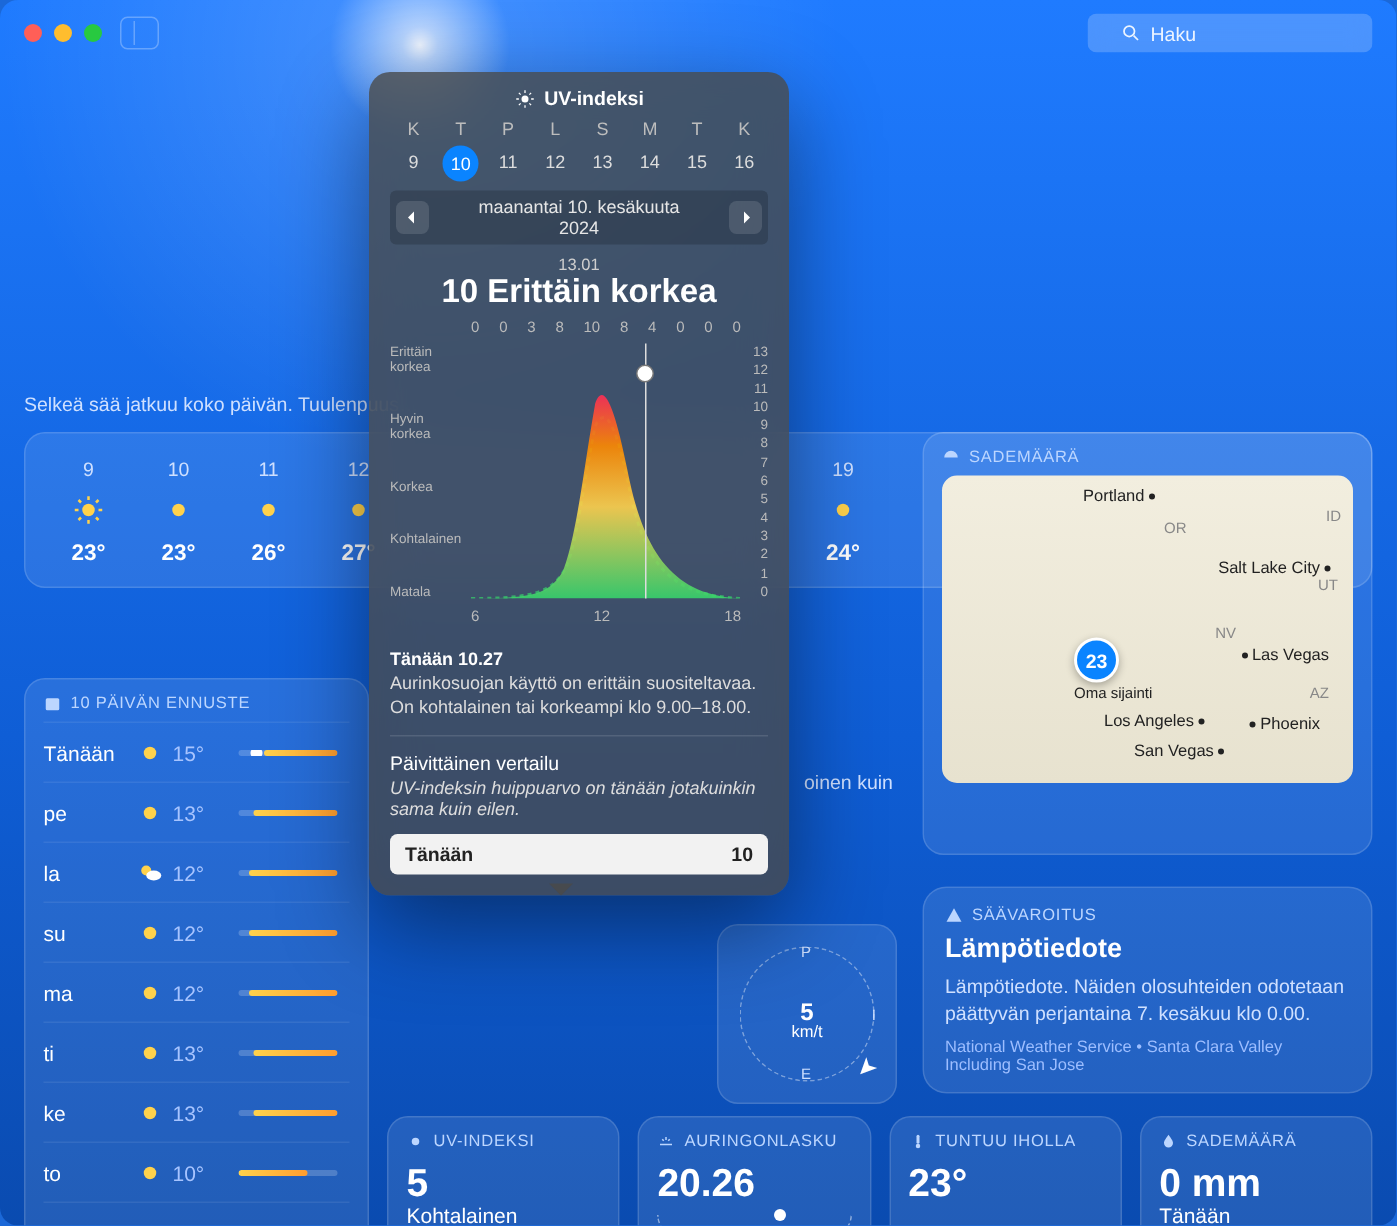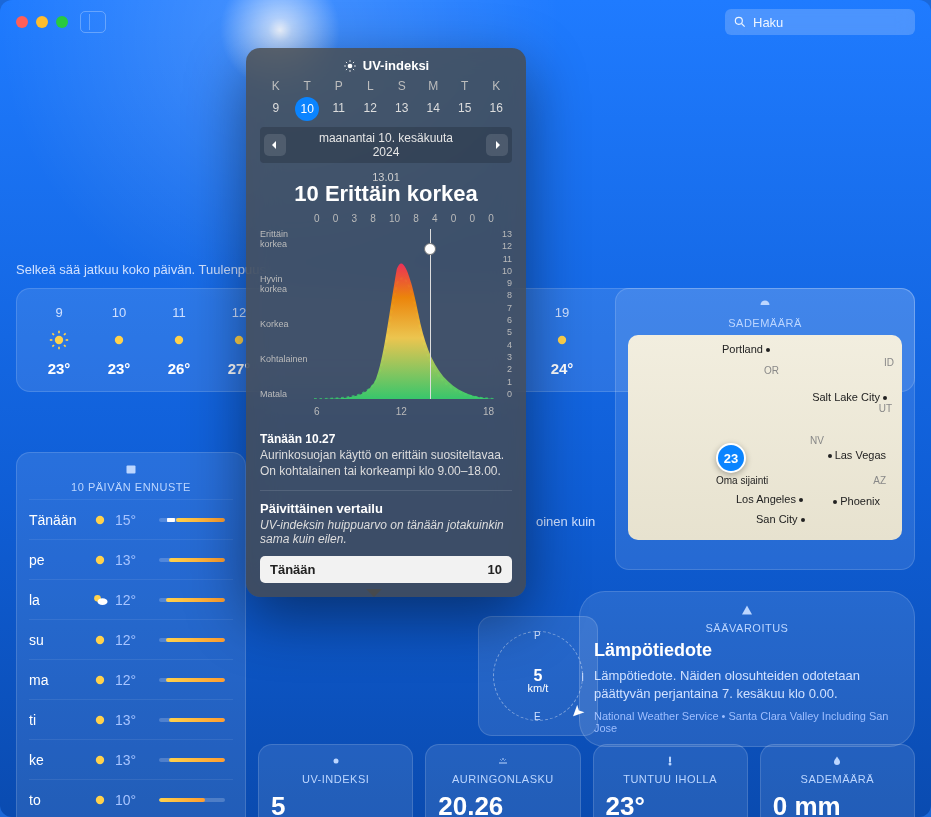--- a/index.html
+++ b/index.html
@@ -29,60 +29,60 @@
   }
   
   .titlebar{position:absolute;top:0;left:0;right:0;height:44px;display:flex;align-items:center;padding:0 16px;gap:12px;}
   .traffic{display:flex;gap:8px;}
   .dot{width:12px;height:12px;border-radius:50%;}
   .dot.red{background:#ff5f57;}
   .dot.yellow{background:#ffbd2e;}
   .dot.green{background:#28c940;}
   .tb-icon{width:26px;height:22px;border:1px solid rgba(255,255,255,.4);border-radius:5px;position:relative;opacity:.7;}
   .tb-icon::before{content:"";position:absolute;left:8px;top:2px;bottom:2px;width:1px;background:rgba(255,255,255,.4);}
-  .search{margin-left:auto;width:190px;height:26px;background:rgba(255,255,255,.2);border-radius:6px;display:flex;align-items:center;padding:0 8px;backdrop-filter:blur(8px);}
+  .search{margin-left:auto;width:190px;height:26px;background:rgba(255,255,255,.2);border-radius:6px;display:flex;align-items:center;padding:0 22px;backdrop-filter:blur(8px);}
   .search svg{width:14px;height:14px;fill:none;stroke:#fff;stroke-width:2;opacity:.9;}
   .search span{color:#fff;opacity:.9;font-size:13px;margin-left:6px;}
 
   .content{position:absolute;inset:44px 0 0 0;color:var(--txt);padding:0 16px;}
 
   
   .summary{position:absolute;left:16px;top:218px;font-size:13px;color:var(--muted);}
 
   
   .hourly{position:absolute;top:244px; left:16px; right:16px;background:var(--panel);border:1px solid var(--panel-border);border-radius:14px;padding:16px 12px 14px;display:flex;}
   .hour{flex:0 0 60px;display:flex;flex-direction:column;align-items:center;gap:10px;}
   .hour .h{font-size:13px;color:var(--muted);}
   .hour .t{font-size:15px;font-weight:600;}
   .sunico{width:20px;height:20px;}
 
   
   .ten{position:absolute;left:16px;top:408px;width:230px;background:var(--panel);border:1px solid var(--panel-border);border-radius:14px;padding:10px 12px 4px;}
-  .panel-hdr{display:flex;align-items:center;gap:6px;font-size:11px;color:#bcd6ff;letter-spacing:.5px;margin-bottom:6px;flex-direction:column;}
+  .panel-hdr{display:flex;align-items:center;gap:6px;font-size:11px;color:#bcd6ff;letter-spacing:.5px;margin-bottom:6px;}
   .panel-hdr svg{width:12px;height:12px;fill:#bcd6ff;}
   .day{display:flex;align-items:center;height:40px;border-top:1px solid rgba(255,255,255,.08);}
   .day:first-of-type{border-top:none;}
   .day .n{width:56px;font-size:14px;}
   .day .i{width:30px;display:flex;justify-content:center;}
   .day .lo{width:36px;font-size:14px;color:#a7c4ff;}
   .day .bar{flex:1;height:4px;border-radius:2px;background:rgba(255,255,255,.2);margin:0 8px;position:relative;overflow:hidden;}
   .day .bar .fill{position:absolute;inset:0;background:linear-gradient(90deg,#ffd24c,#ff9d2f);border-radius:2px;}
   .day .bar.dot::after{content:"";position:absolute;left:8px;top:-2px;width:8px;height:8px;border-radius:50%;background:#fff;}
 
   
   .prec{position:absolute;right:16px;top:244px;width:300px;height:282px;background:var(--panel);border:1px solid var(--panel-border);border-radius:14px;padding:10px 12px;}
   .map{position:relative;height:205px;border-radius:10px;background:linear-gradient(180deg,#f2eedf 0%, #e7e2cf 100%);overflow:hidden;margin-top:4px;}
   .state{position:absolute;font-size:10px;color:#888;}
   .city{position:absolute;font-size:11px;color:#222;white-space:nowrap;}
   .city .pt{display:inline-block;width:4px;height:4px;border-radius:50%;background:#222;vertical-align:middle;margin:0 3px;}
   .me{position:absolute;left:88px;top:108px;text-align:center;}
   .me .pin{width:30px;height:30px;border-radius:50%;background:#0a84ff;color:#fff;font-weight:700;font-size:13px;display:flex;align-items:center;justify-content:center;border:2px solid #fff;box-shadow:0 2px 6px rgba(0,0,0,.3);}
   .me .lbl{font-size:10px;color:#222;margin-top:2px;}
 
-  .alert{position:absolute;right:16px;top:547px;width:336px;background:var(--panel);border:1px solid var(--panel-border);border-radius:26px;padding:12px 14px;}
+  .alert{position:absolute;right:16px;top:547px;width:300px;background:var(--panel);border:1px solid var(--panel-border);border-radius:16px;padding:12px 14px;}
   .alert h3{margin:4px 0 6px;font-size:18px;}
   .alert p{margin:0 0 8px;font-size:13px;color:#cfe0ff;line-height:1.35;}
   .alert .src{font-size:11px;color:#9dbeff;}
 
   
   .widgets{position:absolute;left:258px;right:16px;top:700px;display:flex;gap:12px;}
   .wid{flex:1;background:var(--panel);border:1px solid var(--panel-border);border-radius:14px;padding:10px 12px 8px;min-width:140px;height:98px;overflow:hidden;}
   .wid .big{font-size:26px;font-weight:600;margin-top:0px;}
   .wid .sub{font-size:14px;margin-top:-2px;}
   .arc{width:100%;height:28px;border-bottom-left-radius:120px 56px;border-bottom-right-radius:120px 56px;border:1px dashed rgba(255,255,255,.5);border-top:none;margin-top:6px;position:relative;}
@@ -108,21 +108,21 @@
   .chart{position:absolute;left:54px;right:18px;top:16px;bottom:24px;}
   .ylabels{position:absolute;left:0;top:16px;bottom:24px;width:52px;display:flex;flex-direction:column;justify-content:space-between;font-size:9px;color:#bbb;text-align:left;}
   .ynum{position:absolute;right:0;top:16px;bottom:24px;width:14px;display:flex;flex-direction:column;justify-content:space-between;font-size:9px;color:#bbb;text-align:right;}
   .xlab{position:absolute;left:54px;right:18px;bottom:6px;display:flex;justify-content:space-between;font-size:10px;color:#bbb;}
   .chart svg{width:100%;height:100%;}
   .peak{position:absolute;left:calc(54px + 46%);top:36px;width:12px;height:12px;border-radius:50%;background:#fff;border:1.5px solid #777;transform:translate(-6px,-6px);}
   .vline{position:absolute;left:calc(54px + 46%);top:16px;bottom:24px;width:1px;background:#ddd;}
   .para{font-size:12px;color:#ddd;line-height:1.35;margin-top:8px;}
   .para b{color:#fff;}
   hr{border:none;border-top:1px solid rgba(255,255,255,.12);margin:10px 0;}
-  .cmp-t{font-size:13px;font-weight:700;}
+  .cmp-t{font-size:13px;font-weight:400;}
   .cmp-s{font-size:12px;color:#ddd;margin-top:2px;font-style:italic;}
   .cmp-row{display:flex;align-items:center;margin-top:10px;background:#f2f2f2;color:#222;border-radius:5px;padding:6px 10px;font-size:13px;font-weight:600;}
   .cmp-row span:first-child{flex:1;}
 
   
   .compass{position:absolute;left:478px;top:572px;width:120px;height:120px;background:var(--panel);border:1px solid var(--panel-border);border-radius:14px;display:flex;align-items:center;justify-content:center;}
   .cmp{width:90px;height:90px;border-radius:50%;border:1px dashed rgba(255,255,255,.4);position:relative;}
   .cmp .c{position:absolute;inset:0;display:flex;align-items:center;justify-content:center;font-size:16px;font-weight:700;}
   .cmp .u{position:absolute;inset:0;display:flex;align-items:flex-end;justify-content:center;font-size:11px;padding-bottom:26px;}
   .cmp .card{position:absolute;font-size:10px;color:#cfe0ff;}
@@ -323,30 +323,30 @@
     <div class="txtbesides">oinen kuin</div>
 
     <div class="prec">
       <div class="panel-hdr">
         <svg viewBox="0 0 24 24">
             <path d="M12 3a9 9 0 019 9H3a9 9 0 019-9z" fill="#bcd6ff"></path>
           </svg>
         <span>SADEMÄÄRÄ</span>
       </div>
       <div class="map">
-        <div class="state" style="left:136px;top:30px">OR</div>
+        <div class="state" style="left:148px;top:30px">OR</div>
         <div class="state" style="right:8px;top:22px">ID</div>
         <div class="state" style="right:78px;top:100px">NV</div>
         <div class="state" style="right:10px;top:68px">UT</div>
         <div class="state" style="right:16px;top:140px">AZ</div>
         <div class="city" style="left:94px;top:8px"><span>Portland</span><span class="pt"></span></div>
         <div class="city" style="right:12px;top:56px"><span>Salt Lake City</span><span class="pt"></span></div>
         <div class="city" style="right:16px;top:114px"><span class="pt"></span><span>Las Vegas</span></div>
         <div class="city" style="left:108px;top:158px"><span>Los Angeles</span><span class="pt"></span></div>
-        <div class="city" style="left:128px;top:178px"><span>San City</span><span class="pt"></span></div>
+        <div class="city" style="left:128px;top:178px"><span>San Vegas</span><span class="pt"></span></div>
         <div class="city" style="right:22px;top:160px"><span class="pt"></span><span>Phoenix</span></div>
         <div class="me">
           <div class="pin">23</div>
           <div class="lbl">Oma sijainti</div>
         </div>
       </div>
     </div>
 
     <div class="alert">
       <div class="panel-hdr">

